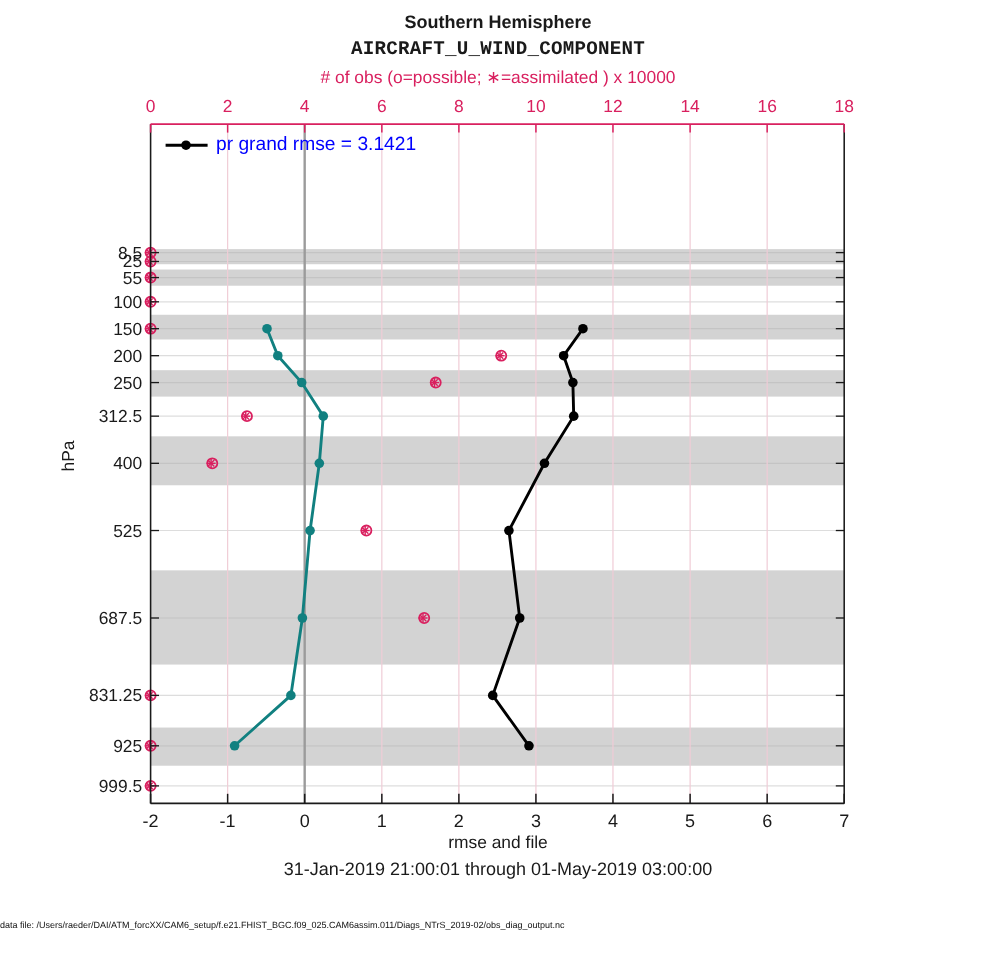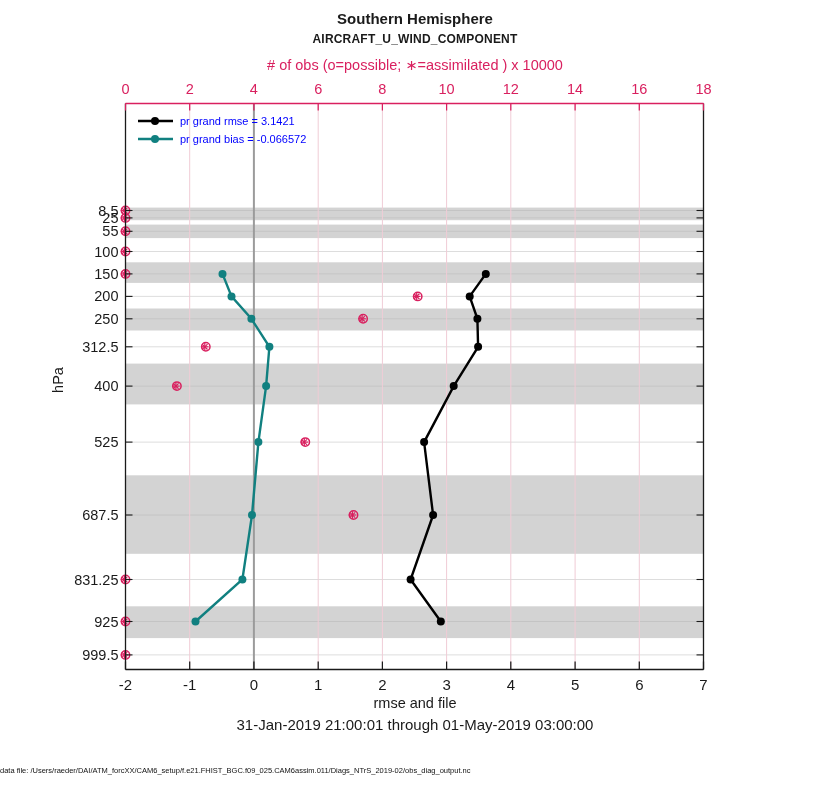--- a/index.html
+++ b/index.html
@@ -4,31 +4,31 @@
 <style>
   html,body{margin:0;padding:0;}
   body{
     width:830px;height:800px;position:relative;background:#ffffff;
     font-family:"Liberation Sans","DejaVu Sans",sans-serif;color:#1a1a1a;
     overflow:hidden;
   }
   .abs{position:absolute;}
   .ctr{left:0;width:830px;text-align:center;}
   .title1{top:10px;font-size:15px;font-weight:bold;}
-  .title2{top:32px;font-size:12px;font-weight:bold;letter-spacing:.2px;}
+  .title2{top:32px;font-size:16px;font-weight:bold;letter-spacing:.2px;font-family:Liberation Mono, monospace;}
   .obslabel{top:57px;font-size:14.5px;font-weight:500;}
   .ylab{left:36px;top:372px;width:44px;text-align:center;font-size:14.5px;
         transform:rotate(-90deg);transform-origin:center;}
   .xlab{top:695px;font-size:14.5px;}
   .daterange{top:716px;font-size:15px;}
   .datafile{top:766px;left:0;width:754px;font-size:7.5px;color:#111;}
   .legend{left:137px;top:112px;}
   .legend-row{display:flex;align-items:center;height:18px;}
   .legend-sample{width:37px;height:10px;margin-right:6px;flex:0 0 auto;}
-  .legend-label{font-size:11px;white-space:nowrap;}
+  .legend-label{font-size:16px;white-space:nowrap;}
   svg{display:block;}
   #chart{left:0;top:0;}
 </style>
 </head>
 <body>
 
 <svg id="chart" class="abs" width="830" height="800" viewBox="0 0 830 800">
     <g transform="translate(125.5,103.5)">
       <rect x="0" y="104.1" width="578" height="12.6" fill="#d3d3d3"></rect>
       <rect x="0" y="121.1" width="578" height="13.5" fill="#d3d3d3"></rect>
@@ -299,25 +299,18 @@
 <div class="abs ctr obslabel" id="obslabel" style="color: rgb(217, 32, 95); text-align: center;"># of obs (o=possible; ∗=assimilated ) x 10000</div>
 
 <div class="abs legend">
   <div class="legend-row">
     <svg class="legend-sample" viewBox="0 0 37 10">
         <line x1="1" y1="5" x2="36" y2="5" stroke="#000000" stroke-width="2.4"></line>
         <circle cx="18" cy="5" r="4" fill="#000000"></circle>
       </svg>
     <span class="legend-label" id="legend-rmse" style="color: rgb(0, 0, 255);">pr grand rmse = 3.1421</span>
   </div>
-  <div class="legend-row">
-    <svg class="legend-sample" viewBox="0 0 37 10">
-        <line x1="1" y1="5" x2="36" y2="5" stroke="#118080" stroke-width="2.4"></line>
-        <circle cx="18" cy="5" r="4" fill="#118080"></circle>
-      </svg>
-    <span class="legend-label" id="legend-bias" style="color: rgb(0, 0, 255);">pr grand bias = -0.066572</span>
-  </div>
 </div>
 
 <div class="abs ylab">hPa</div>
 <div class="abs ctr xlab">rmse and file</div>
 <div class="abs ctr daterange">31-Jan-2019 21:00:01 through 01-May-2019 03:00:00</div>
 <div class="abs datafile">data file: /Users/raeder/DAI/ATM_forcXX/CAM6_setup/f.e21.FHIST_BGC.f09_025.CAM6assim.011/Diags_NTrS_2019-02/obs_diag_output.nc</div>
 
 </body></html>

